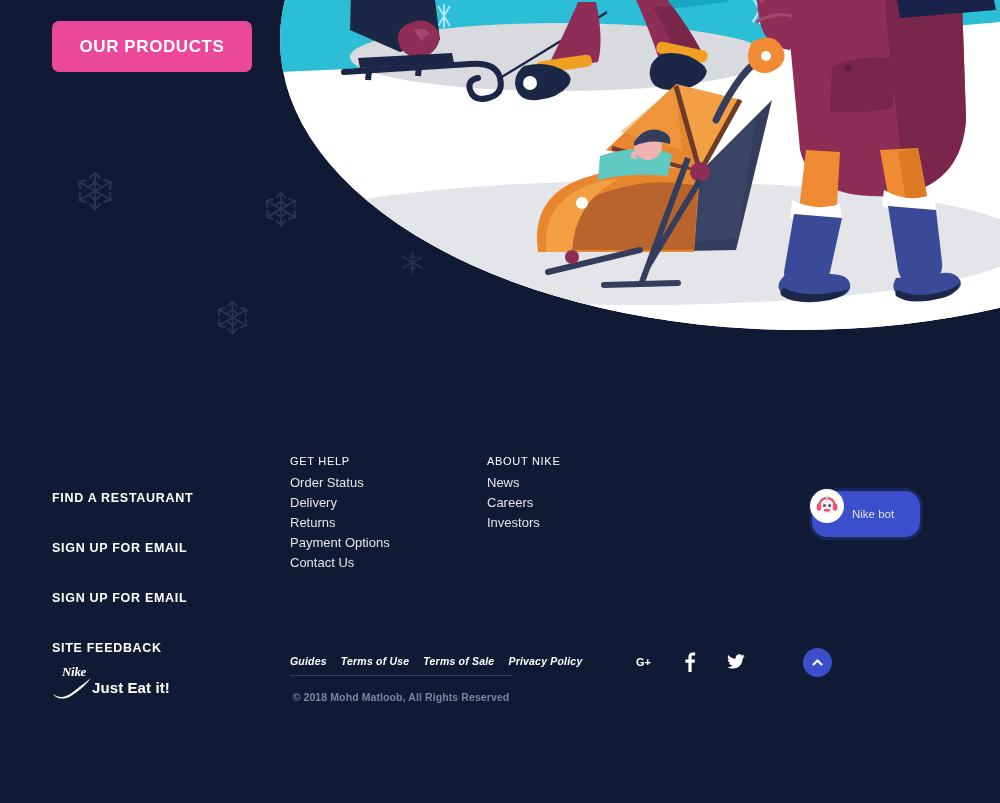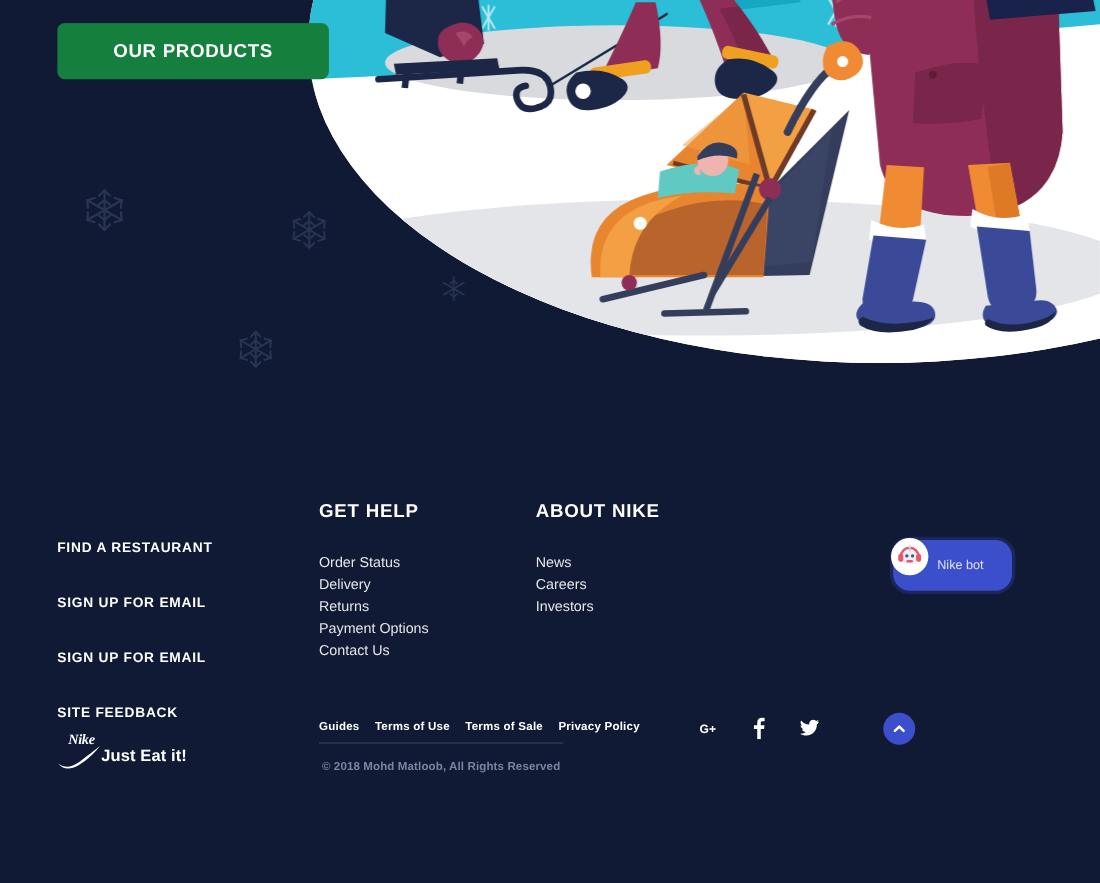--- a/index.html
+++ b/index.html
@@ -21,22 +21,22 @@
   .hero {
     position:absolute; left:0; top:0;
     width:1000px; height:345px;
     overflow:hidden;
   }
   .hero svg { display:block; }
 
   
   .products-btn {
     position:absolute; left:52px; top:21px;
-    width:247px; height:51px;
-    background:#15803d;
+    width:200px; height:51px;
+    background:#ec4899;
     border:none; border-radius:7px;
     color:#ffffff;
     font-size:17px; font-weight:bold;
     letter-spacing:0.6px;
     text-align:center; line-height:51px;
     cursor:pointer;
     font-family:"Liberation Sans", sans-serif;
     z-index:20;
   }
 
@@ -52,24 +52,24 @@
   .footer-cols {
     position:absolute; left:0; top:455px; width:1000px;
   }
   .col { position:absolute; top:0; }
   .col-1 { left:52px; }
   .col-2 { left:290px; }
   .col-3 { left:487px; }
 
   .col-head {
     color:#ffffff;
-    font-size:17px;
-    font-weight:bold;
+    font-size:11px;
+    font-weight:normal;
     letter-spacing:0.7px;
-    margin-bottom:28px;
+    margin-bottom:8px;
     white-space:nowrap;
   }
   .bold-link {
     display:block;
     color:#ffffff;
     font-size:12.5px;
     font-weight:bold;
     letter-spacing:0.7px;
     margin-bottom:12px;
     text-decoration:none;
@@ -147,20 +147,21 @@
     gap:14px;
   }
   .legal a {
     color:#ffffff;
     font-size:10.5px;
     font-weight:bold;
     letter-spacing:0.2px;
     text-decoration:none;
     white-space:nowrap;
     cursor:pointer;
+    font-style:italic;
   }
   .copyright {
     position:absolute; left:290px; top:691px;
     width:222px;
     text-align:center;
     color:#7b84a0;
     font-size:10.5px;
     font-weight:bold;
     letter-spacing:0.1px;
     white-space:nowrap;

